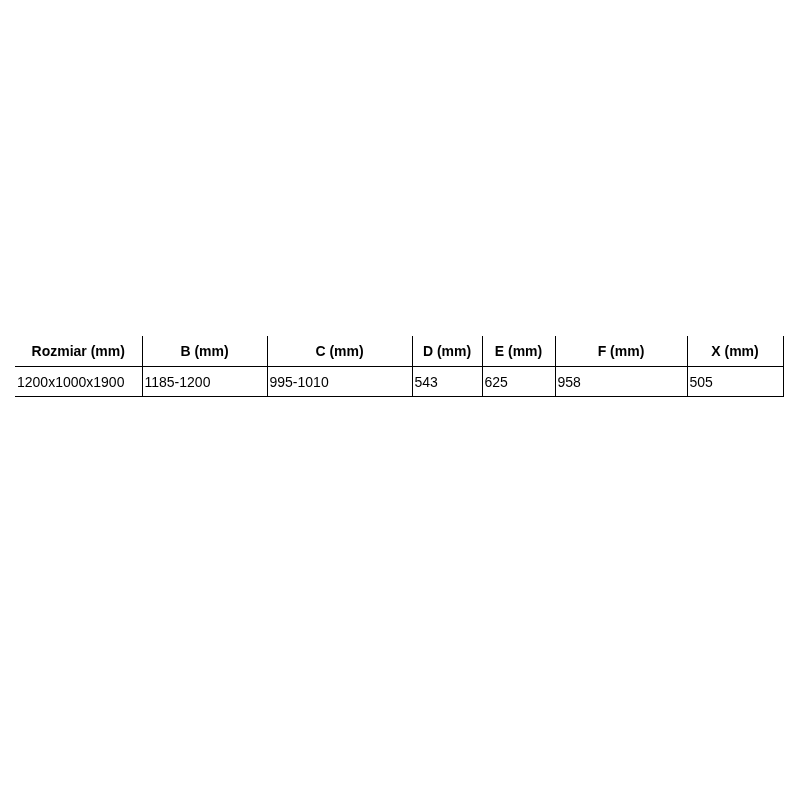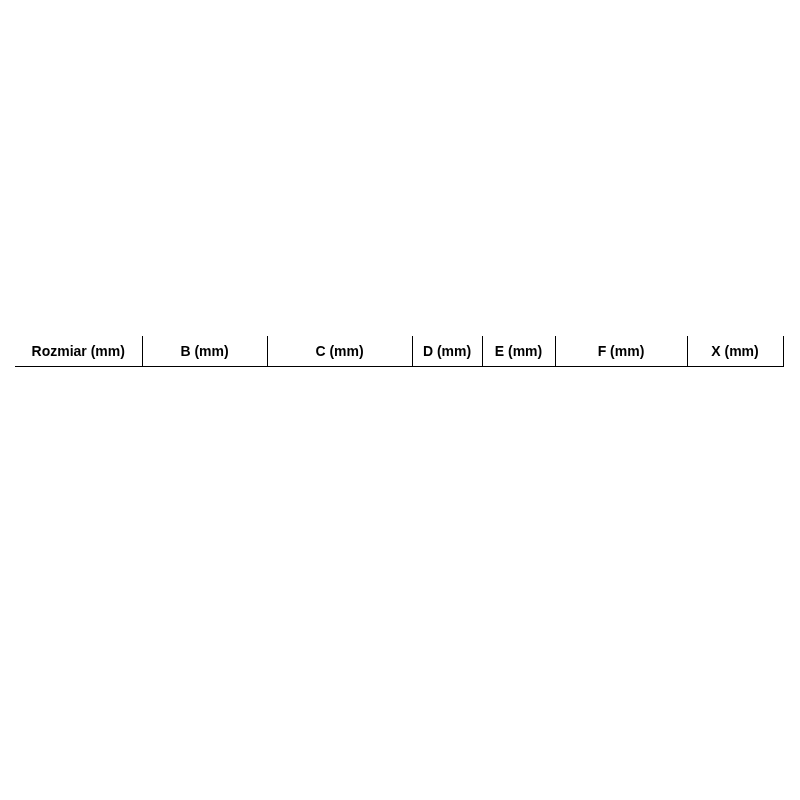--- a/index.html
+++ b/index.html
@@ -69,15 +69,24 @@
         <th>Rozmiar (mm)</th>
         <th>B (mm)</th>
         <th>C (mm)</th>
         <th>D (mm)</th>
         <th>E (mm)</th>
         <th>F (mm)</th>
         <th>X (mm)</th>
       </tr>
     </thead>
     <tbody>
+      <tr>
+        <td>1200x1000x1900</td>
+        <td>1185-1200</td>
+        <td>995-1010</td>
+        <td>543</td>
+        <td>625</td>
+        <td>958</td>
+        <td>505</td>
+      </tr>
     </tbody>
   </table>
 </div>
 
 </body></html>

